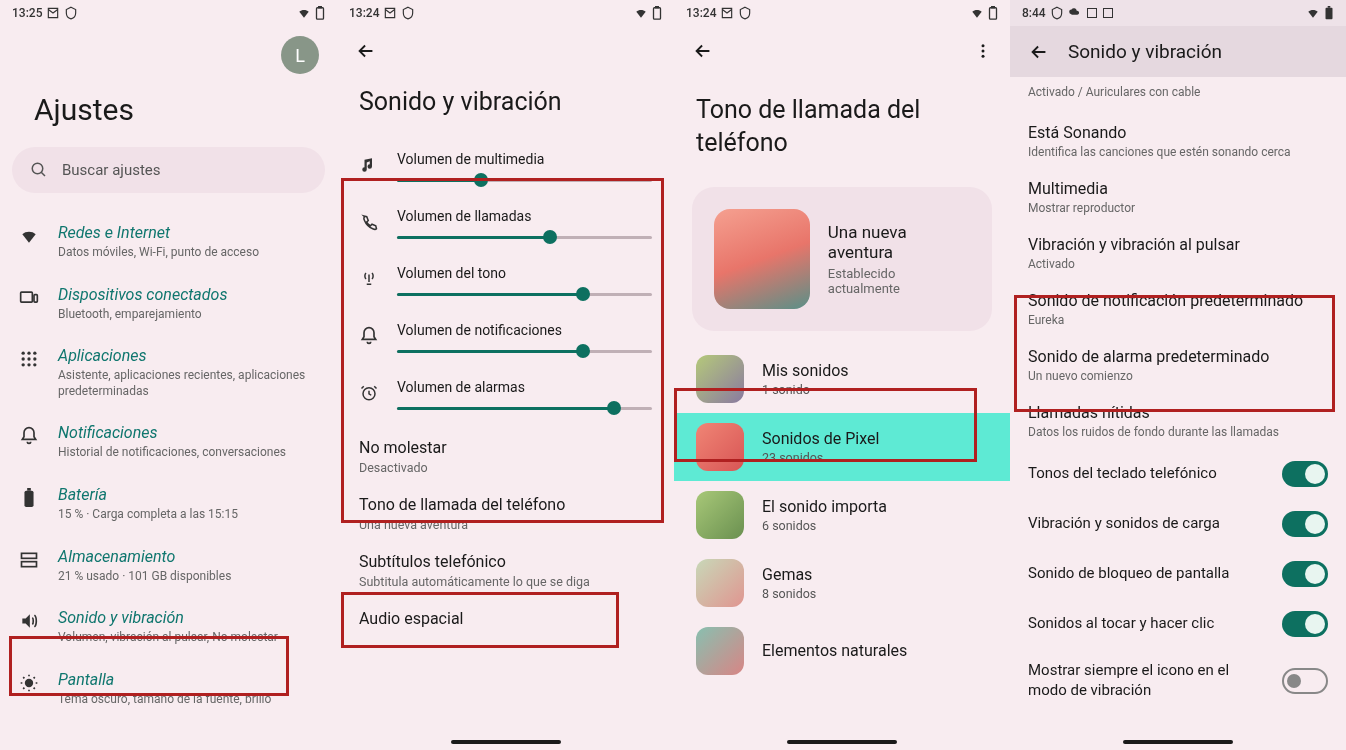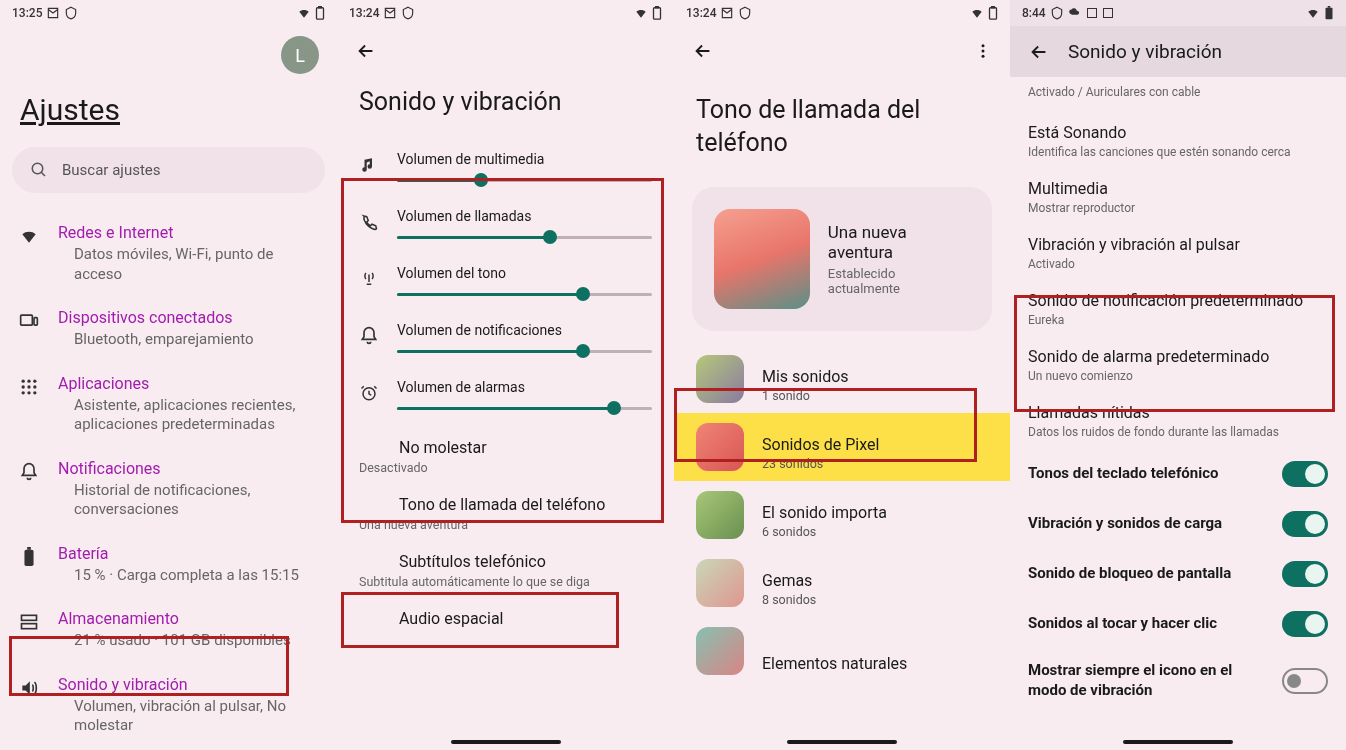--- a/index.html
+++ b/index.html
@@ -9,61 +9,61 @@
 .panel2 { width: 337px; }
 .panel3 { width: 336px; }
 .panel4 { width: 336px; background: #eee2e8; }
 
 .status-bar { display: flex; justify-content: space-between; align-items: center; padding: 4px 12px; font-size: 12px; font-weight: 500; color: #333; height: 26px; }
 .status-left { display: flex; align-items: center; gap: 4px; }
 .status-right { display: flex; align-items: center; gap: 4px; }
 
 .avatar { width: 38px; height: 38px; border-radius: 50%; background: #889688; color: #fff; display: flex; align-items: center; justify-content: center; font-size: 18px; margin-left: auto; margin-right: 18px; margin-top: 10px; }
 
-.title-large { font-size: 30px; font-weight: 400; color: #1a1a1a; padding: 18px 20px 20px; text-decoration: underline; }
+.title-large { font-size: 30px; font-weight: 400; color: #1a1a1a; padding: 18px 34px 20px; }
 .title-medium { font-size: 25px; font-weight: 400; color: #1a1a1a; padding: 30px 22px 24px; line-height: 1.3; }
 
 .search-box { background: #f1e1e8; border-radius: 28px; margin: 0 12px 18px; padding: 14px 18px; display: flex; align-items: center; gap: 14px; color: #555; font-size: 15px; }
 
 .settings-item { display: flex; align-items: flex-start; gap: 18px; padding: 12px 18px; }
 .settings-icon { width: 22px; height: 22px; flex-shrink: 0; color: #333; display: flex; align-items: center; justify-content: center; margin-top: 2px; }
 .settings-text { flex: 1; }
-.settings-title { font-size: 16px; color: #a21caf; margin-bottom: 3px; }
-.settings-sub { font-size: 15px; color: #666; line-height: 1.3; margin-left: 16px; }
+.settings-title { font-size: 16px; color: #0f766e; margin-bottom: 3px; font-style: italic; }
+.settings-sub { font-size: 12px; color: #666; line-height: 1.3; }
 
 .back-arrow { padding: 14px 18px 8px; cursor: pointer; }
 .header-bar { display: flex; align-items: center; padding: 14px 18px 8px; }
 .header-bar .title-inline { font-size: 19px; color: #1a1a1a; margin-left: 18px; }
 
 .slider-item { display: flex; align-items: flex-start; gap: 18px; padding: 8px 22px 4px; }
 .slider-icon { width: 20px; height: 20px; flex-shrink: 0; color: #333; display: flex; align-items: center; justify-content: center; margin-top: 4px; }
 .slider-body { flex: 1; }
 .slider-label { font-size: 14px; color: #1a1a1a; margin-bottom: 12px; }
 .slider-track { height: 3px; background: #c0b0b6; border-radius: 2px; position: relative; margin-bottom: 14px; }
 .slider-fill { height: 100%; background: #0d7060; border-radius: 2px; position: absolute; left: 0; }
 .slider-thumb { width: 14px; height: 14px; background: #0d7060; border-radius: 50%; position: absolute; top: -5.5px; transform: translateX(-50%); }
 
 .plain-item { padding: 10px 22px; }
-.plain-title { font-size: 16px; color: #1a1a1a; margin-bottom: 3px; margin-left: 40px; }
+.plain-title { font-size: 16px; color: #1a1a1a; margin-bottom: 3px; }
 .plain-sub { font-size: 12.5px; color: #666; }
 
 .highlight-red { border: 3px solid #b02020; position: absolute; pointer-events: none; }
 
 .ringtone-card { margin: 0 18px 14px; background: #f1e1e8; border-radius: 22px; padding: 22px; display: flex; align-items: center; gap: 18px; }
 .ringtone-thumb { width: 100px; height: 100px; border-radius: 16px; }
 .ringtone-text .rt-title { font-size: 17px; color: #1a1a1a; margin-bottom: 4px; }
 .ringtone-text .rt-sub { font-size: 13px; color: #666; }
 
-.sound-item { display: flex; align-items: flex-end; gap: 18px; padding: 10px 22px; }
-.sound-item.selected { background: #fde047; }
+.sound-item { display: flex; align-items: center; gap: 18px; padding: 10px 22px; }
+.sound-item.selected { background: #5eead4; }
 .sound-thumb { width: 48px; height: 48px; border-radius: 12px; }
 .sound-text .st-title { font-size: 16px; color: #1a1a1a; margin-bottom: 2px; }
 .sound-text .st-sub { font-size: 12.5px; color: #555; }
 
-.toggle-item { display: flex; align-items: center; justify-content: center; padding: 12px 18px; gap: 12px; font-weight: bold; }
+.toggle-item { display: flex; align-items: center; justify-content: center; padding: 12px 18px; gap: 12px; }
 .toggle-label { font-size: 15px; color: #1a1a1a; flex: 1; line-height: 1.3; }
 .toggle { width: 46px; height: 26px; border-radius: 13px; position: relative; flex-shrink: 0; }
 .toggle.on { background: #0d7060; }
 .toggle.off { background: transparent; border: 2px solid #888; }
 .toggle-knob { width: 20px; height: 20px; border-radius: 50%; position: absolute; top: 3px; }
 .toggle.on .toggle-knob { background: #e8f5f0; right: 3px; }
 .toggle.off .toggle-knob { background: #888; left: 3px; width: 14px; height: 14px; top: 4px; }
 
 .p4-item { padding: 10px 18px; }
 .p4-title { font-size: 16px; color: #1a1a1a; margin-bottom: 3px; }

